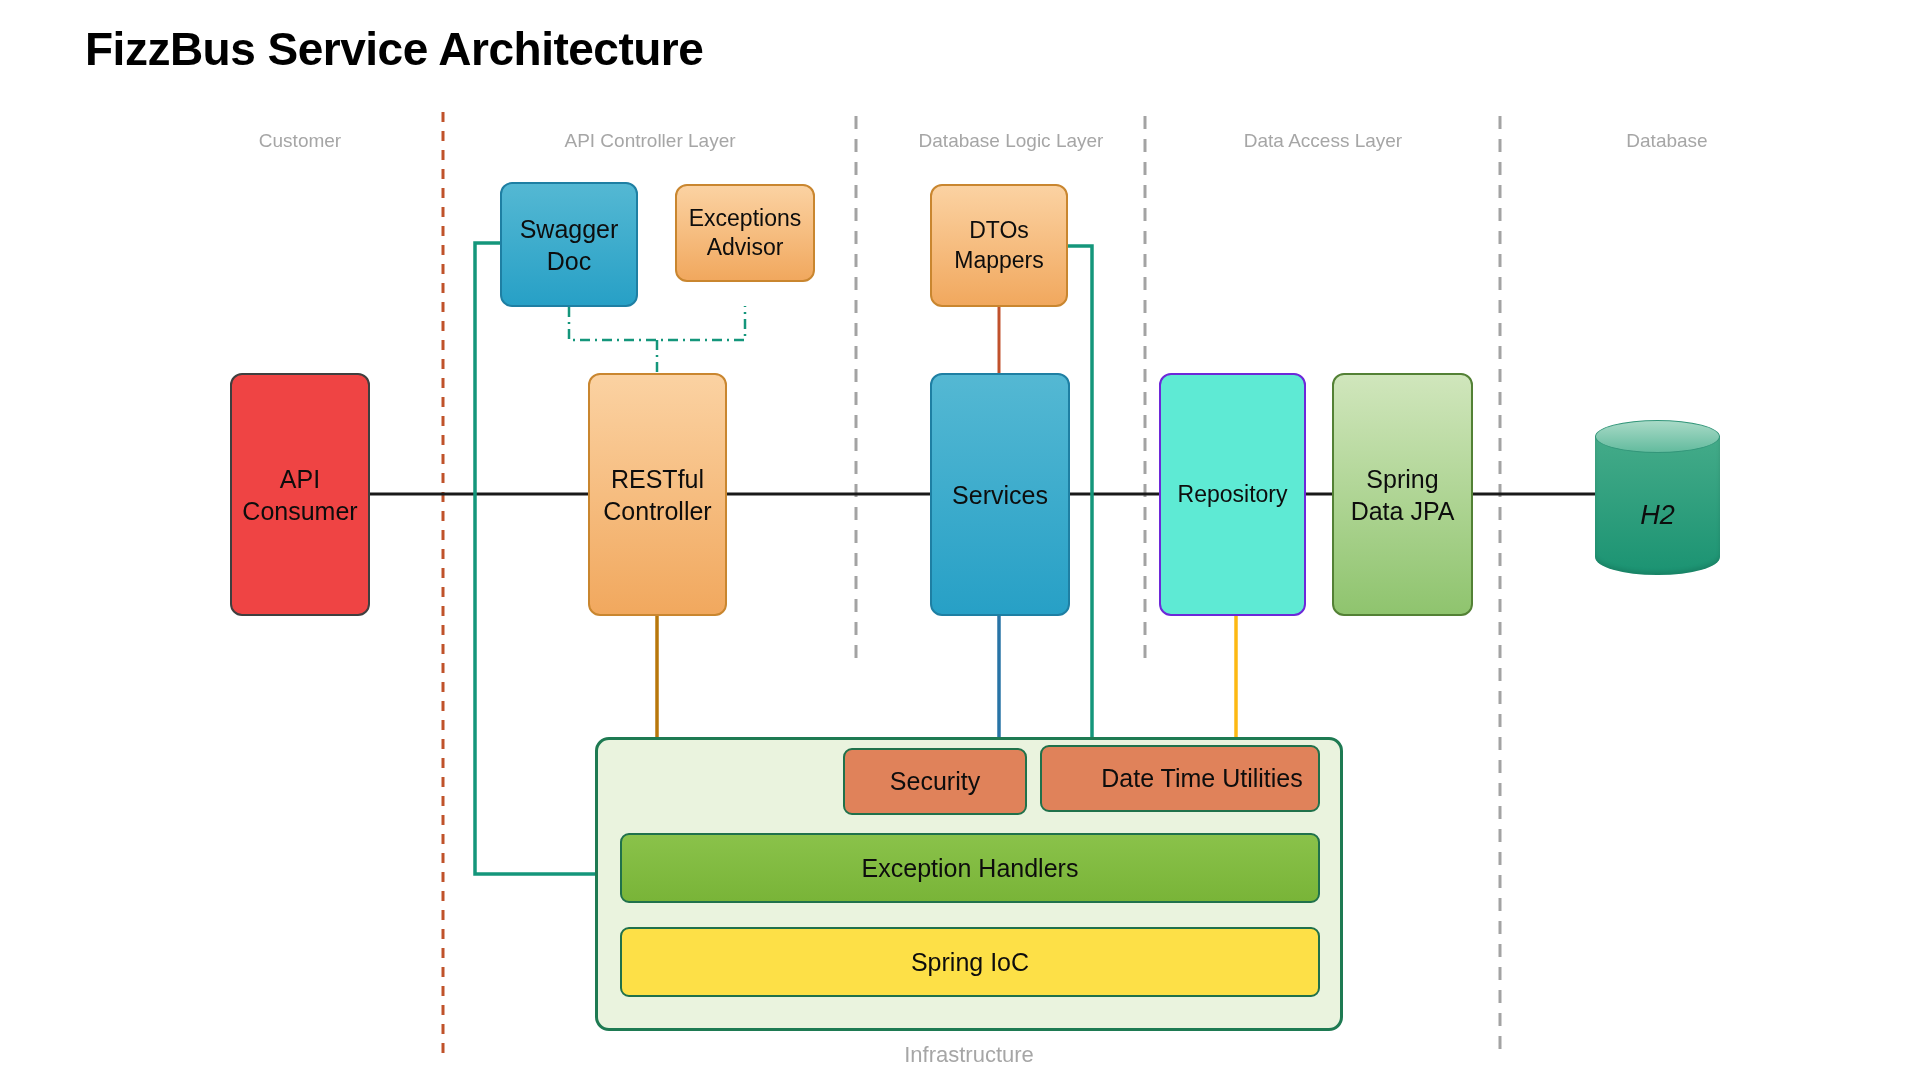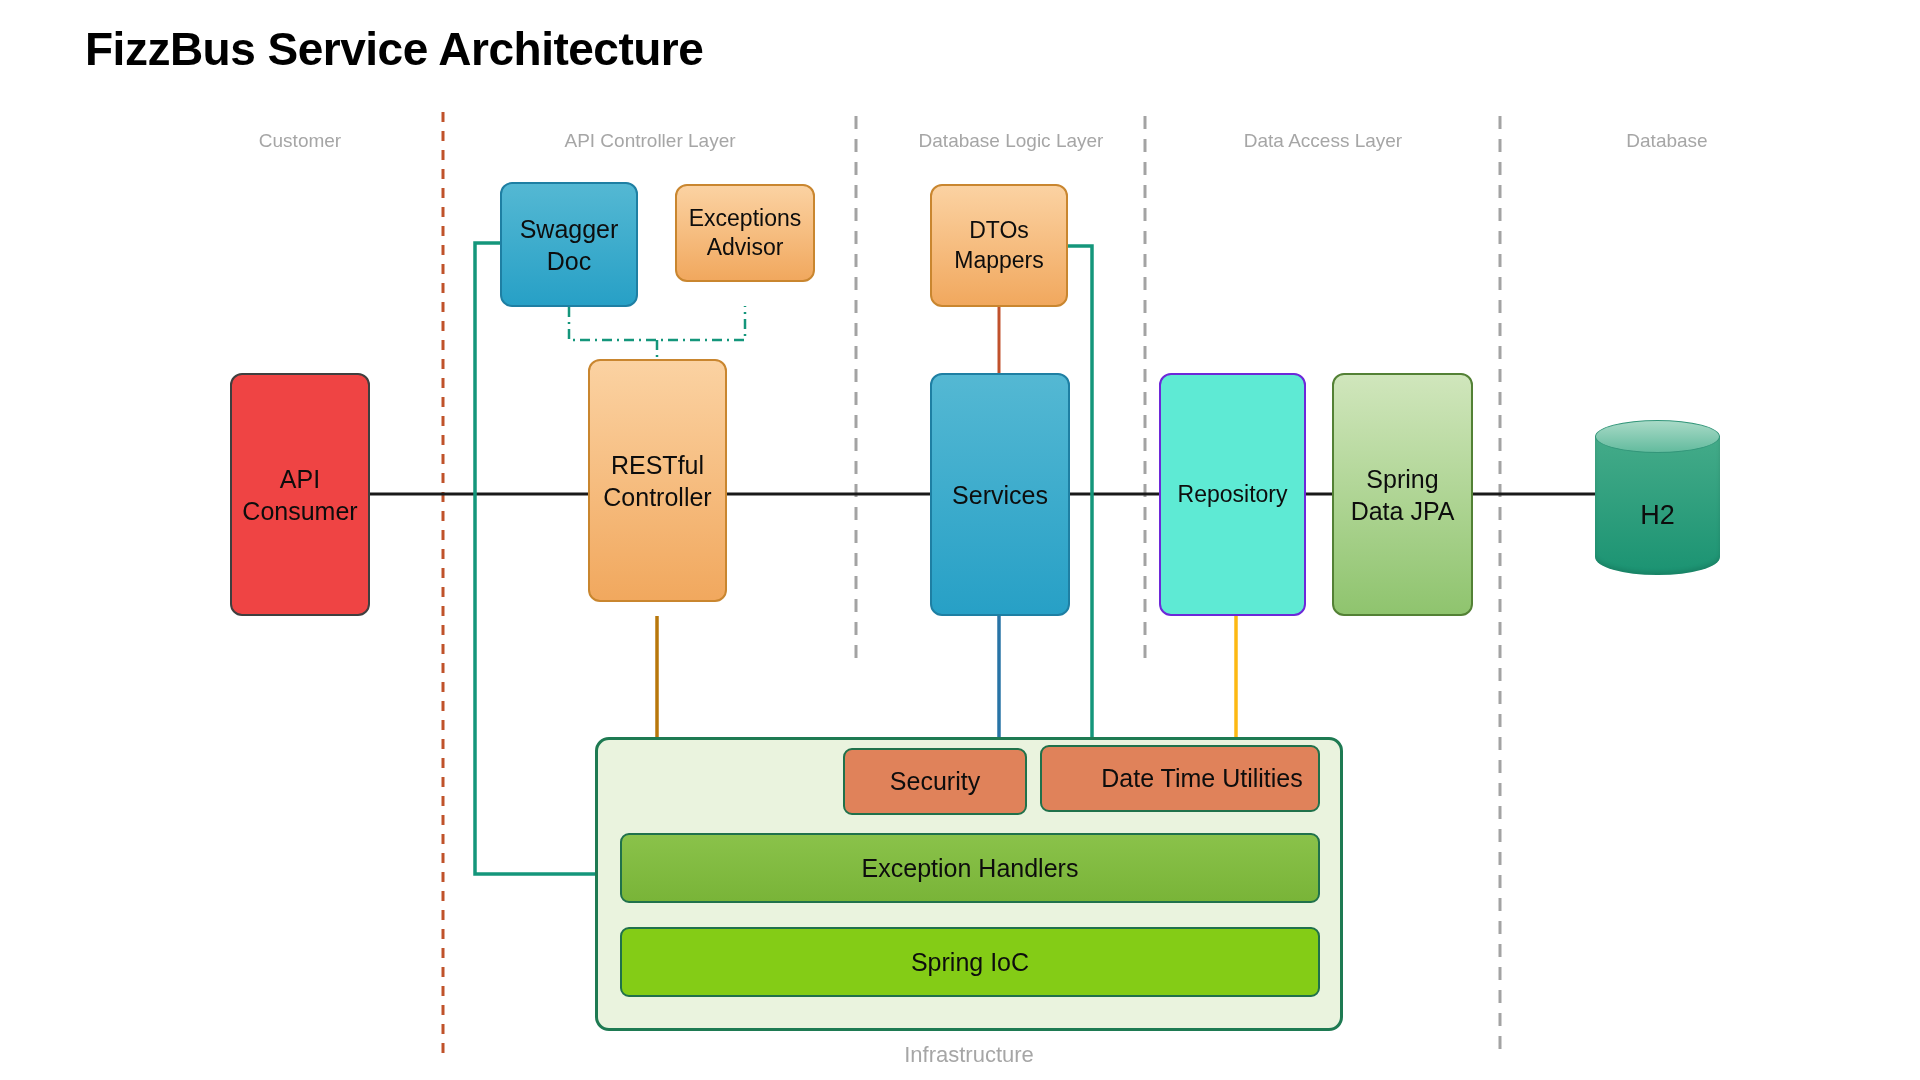--- a/index.html
+++ b/index.html
@@ -43,21 +43,21 @@
     position:absolute;left:595px;top:737px;width:748px;height:294px;z-index:2;
     background:#eaf3de;border:3px solid #1e7a52;border-radius:14px;box-sizing:border-box;
   }
   .infra-item{
     position:absolute;z-index:3;border-radius:9px;box-sizing:border-box;
     display:flex;align-items:center;justify-content:center;text-align:center;
     font-size:25px;color:#0d0d0d;
   }
   .infra-item-red  {background:#e0825a;border:2.5px solid #20714b;}
   .infra-item-green{background:linear-gradient(180deg,#8ac24a 0%,#79b438 100%);border:2.5px solid #20714b;}
-  .infra-item-slate{background:#84cc16;border:2.5px solid #20714b;}
+  .infra-item-slate{background:#fde047;border:2.5px solid #20714b;}
   .infra-caption{
     position:absolute;left:969px;top:1042px;transform:translateX(-50%);
     font-size:22px;color:#a6a6a6;z-index:2;white-space:nowrap;
   }
 
   
   .cylinder{position:absolute;left:1595px;top:420px;width:125px;height:155px;z-index:3;}
   .cyl-body{
     position:absolute;left:0;right:0;top:16px;bottom:0;
     background:linear-gradient(180deg,#44ab89 0%,#1b9372 100%);
@@ -65,21 +65,21 @@
     box-shadow:inset 0 -3px 4px rgba(0,0,0,0.12);
   }
   .cyl-top{
     position:absolute;left:0;right:0;top:0;height:33px;border-radius:50%;
     background:linear-gradient(180deg,#a9dac7 0%,#63bb9e 100%);
     border:1px solid #33967a;box-sizing:border-box;
   }
   .cyl-label{
     position:absolute;left:0;right:0;top:36px;bottom:0;
     display:flex;align-items:center;justify-content:center;
-    font-size:27px;color:#0d0d0d;
+    font-size:27px;color:#0d0d0d;font-style:italic;
   }
 </style>
 </head>
 <body>
 
 <div id="stage">
 
   <svg class="wires" viewBox="0 0 1920 1080">
 
     <line class="div-orange" x1="443" y1="112" x2="443" y2="1053"></line>
@@ -121,21 +121,21 @@
   </div>
   <div class="node fill-orange" style="left:930px;top:184px;width:138px;height:123px;">
     <span class="node-label label-sm">DTOs
 Mappers</span>
   </div>
 
   <div class="node fill-gray" style="left:230px;top:373px;width:140px;height:243px;">
     <span class="node-label">API
 Consumer</span>
   </div>
-  <div class="node fill-orange" style="left:588px;top:359px;width:139px;height:243px;">
+  <div class="node fill-orange" style="left:588px;top:373px;width:139px;height:243px;">
     <span class="node-label">RESTful
 Controller</span>
   </div>
   <div class="node fill-blue" style="left:930px;top:373px;width:140px;height:243px;">
     <span class="node-label">Services</span>
   </div>
   <div class="node fill-cream" style="left:1159px;top:373px;width:147px;height:243px;">
     <span class="node-label label-sm">Repository</span>
   </div>
   <div class="node fill-green" style="left:1332px;top:373px;width:141px;height:243px;">

